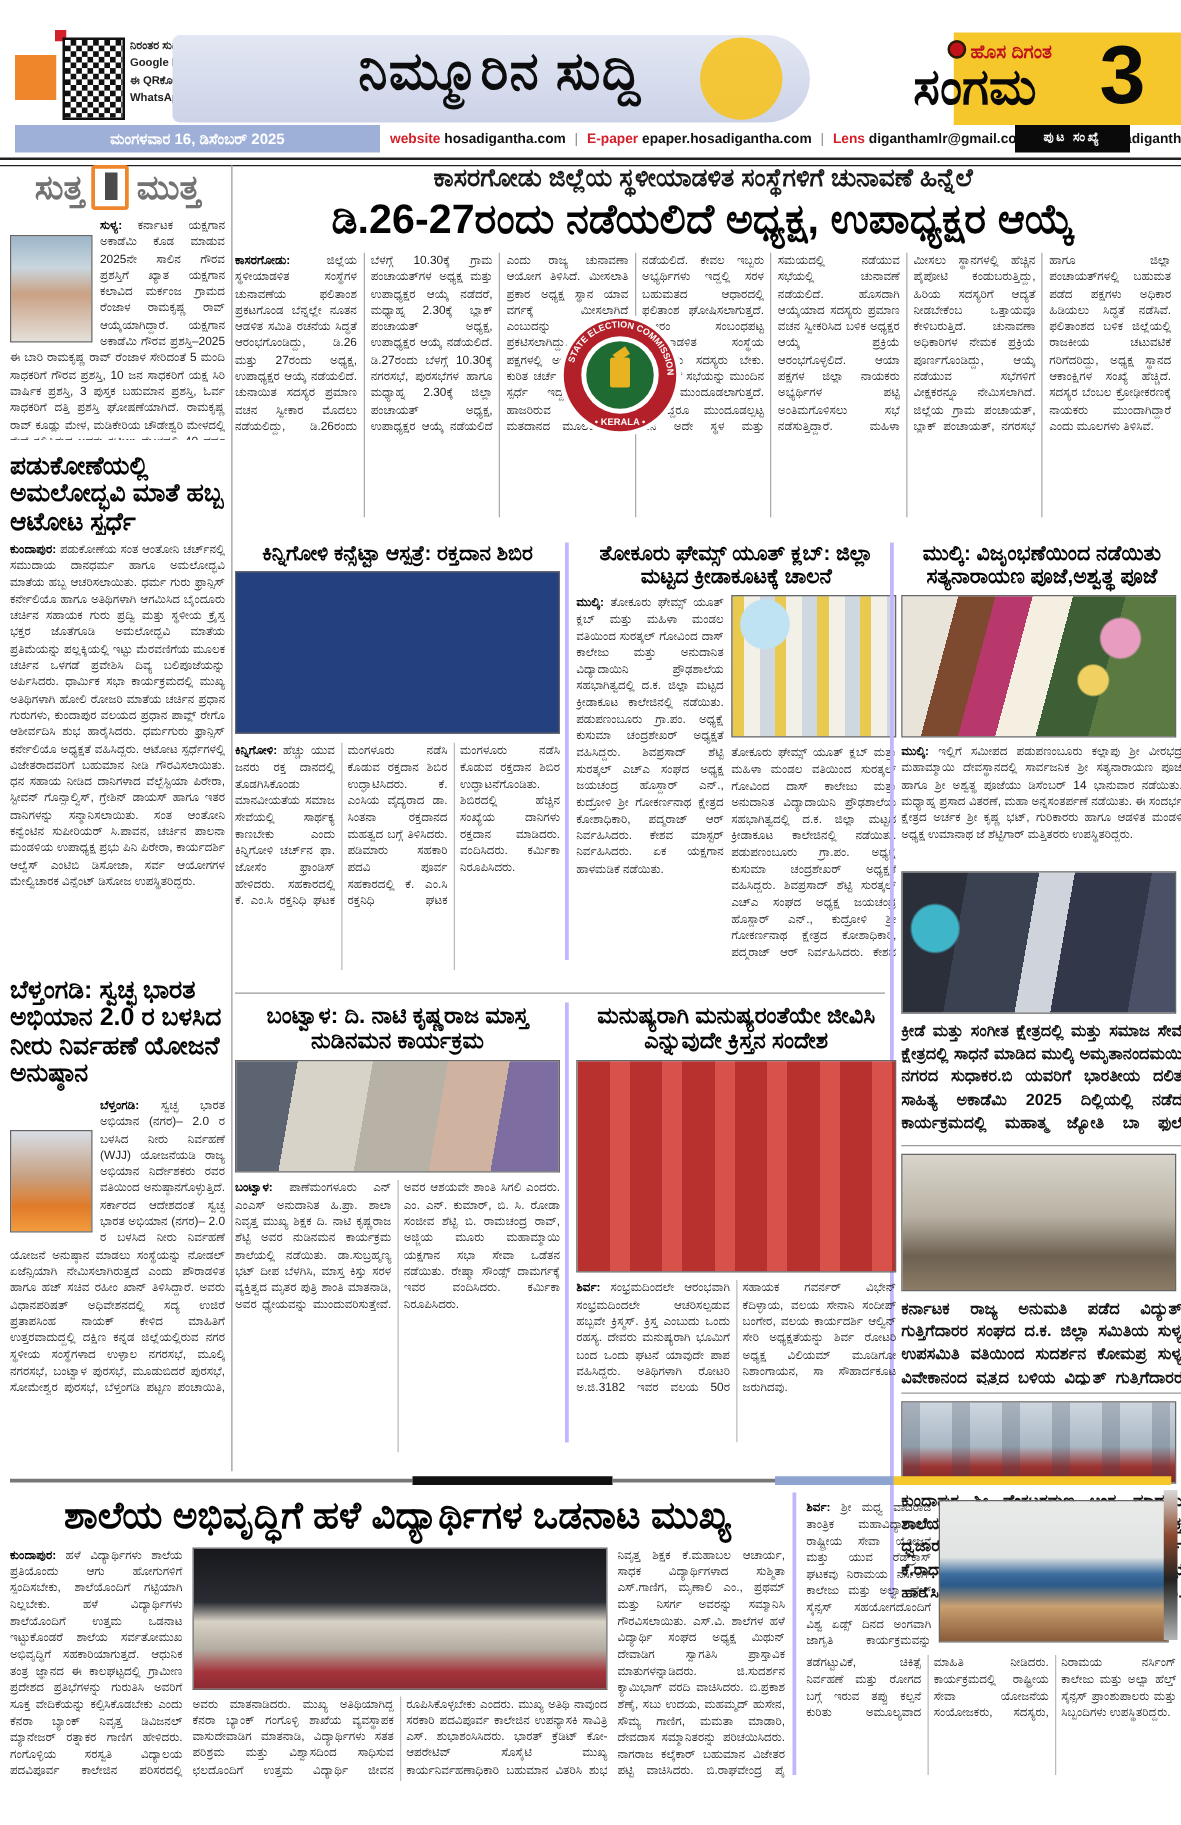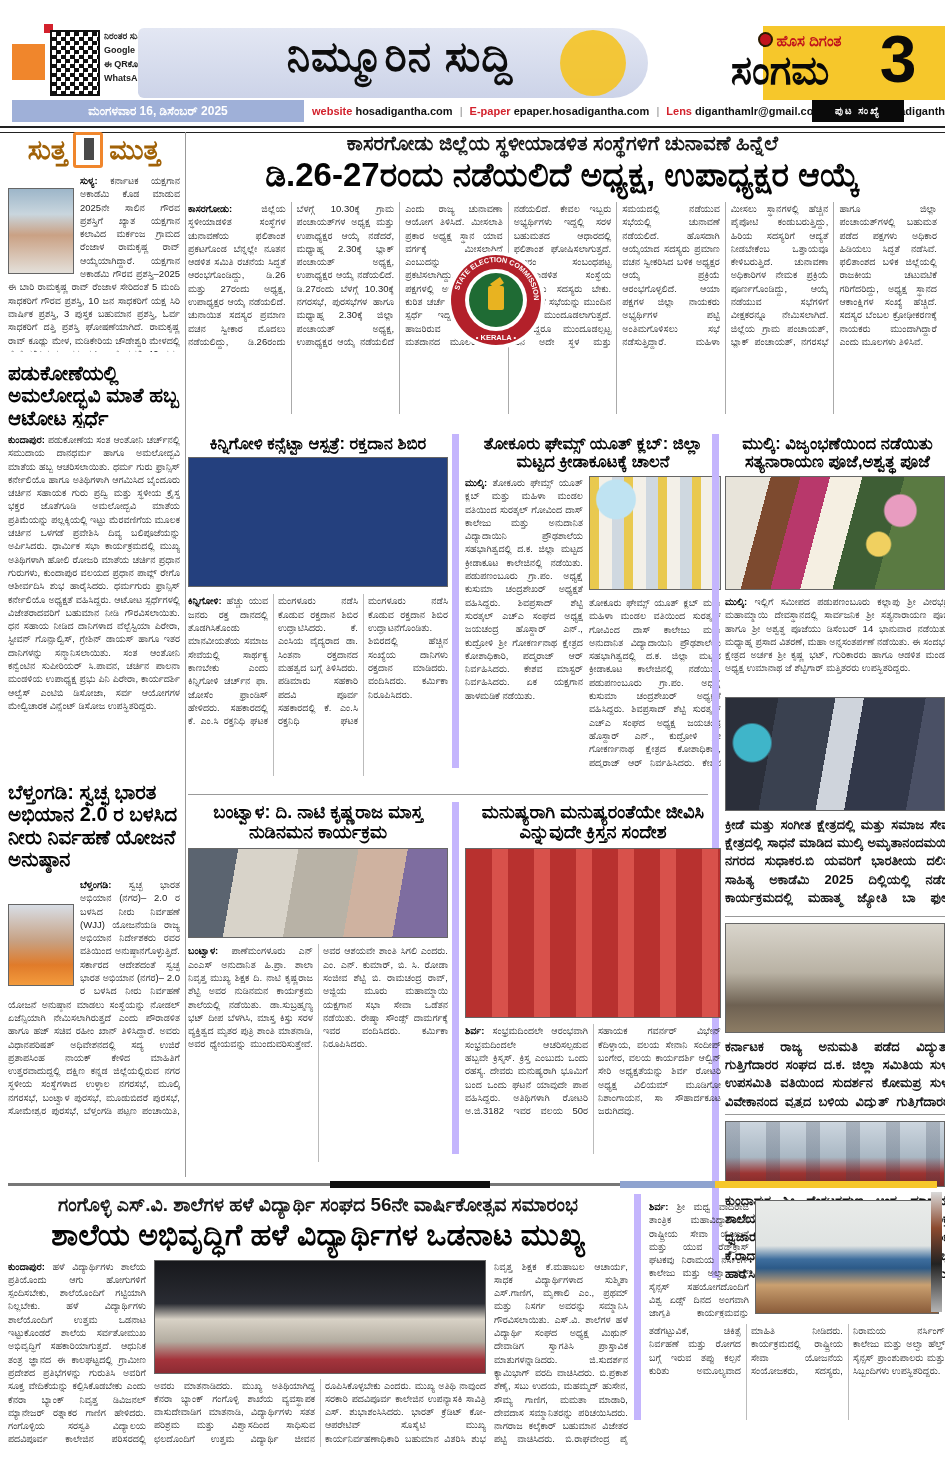--- a/index.html
+++ b/index.html
@@ -32,21 +32,21 @@
   .header-rule{left:0;top:126px;width:945px;height:4px;border-top:2px solid #222;border-bottom:1px solid #222;}
   
   .kicker{font-weight:900;text-align:center;}
   .headline{font-weight:900;text-align:center;color:#050505;line-height:1.12;}
   .body-txt{font-size:9.5px;line-height:1.4;text-align:justify;overflow:hidden;color:#222;}
   .dateline{font-weight:900;color:#000;}
   .caption{font-size:13px;font-weight:bold;line-height:1.4;text-align:justify;color:#111;overflow:hidden;}
   .cols2{column-count:2;column-gap:10px;column-rule:1px solid #bbb;}
   .cols3{column-count:3;column-gap:10px;column-rule:1px solid #bbb;}
   .cols7{column-count:7;column-gap:11px;column-rule:1px solid #aaa;}
-  .vline-l{border-left:7px solid #c4b5fd;}
+  .vline-l{border-left:3px solid #c4b5fd;}
   .hline{background:#999;height:1px;}
   
   .photo{border:1px solid #666;overflow:hidden;}
   .ph-portrait1{background:linear-gradient(180deg,#9db6c9 0%,#c9d6de 30%,#caa184 55%,#e4e0da 100%);}
   .ph-portrait2{background:linear-gradient(180deg,#d8dee6 0%,#c7a183 45%,#e07b2a 75%,#f39b3d 100%);}
   .ph-blood{background:
       radial-gradient(circle at 50% 62%,#f2e3c2 0 5%,transparent 6%),
       repeating-linear-gradient(90deg,rgba(255,255,255,.14) 0 7px,transparent 7px 30px),
       linear-gradient(180deg,#2c4a8c 0%,#20registry 0,#1f3b78 54%,#d87a92 66%,#a93b58 100%);
       background-color:#24407e;}
@@ -70,21 +70,21 @@
       linear-gradient(100deg,#5b6470 0 18%,#d8d3c9 18% 40%,#b8b2a6 40% 62%,#cfb2a0 62% 80%,#7e6da0 80% 100%);}
   .ph-xmas{background:
       repeating-linear-gradient(90deg,#b8312f 0 26px,#d8514b 26px 42px),
       linear-gradient(180deg,rgba(255,255,255,.25),rgba(0,0,0,.18));}
   .ph-gangolli{background:
       linear-gradient(180deg,#17181c 0%,#2a2c33 38%,#d8d2c6 52%,#b3aca0 72%,#a4343c 88%,#8c2b33 100%);}
   .ph-bantakal{background:
       linear-gradient(180deg,#e9ebe9 0%,#dfe3e2 40%,#3e6e9e 52%,#2c5a88 60%,#caa070 75%,#8a5c3a 100%);}
   .ph-sliver{background:linear-gradient(180deg,#d9d9d9 0%,#8c4a2f 30%,#222 60%,#b5b5b5 100%);}
   
-  .sb-logo{display:flex;align-items:center;justify-content:center;gap:6px;font-size:27px;font-weight:900;color:#a16207;}
+  .sb-logo{display:flex;align-items:center;justify-content:center;gap:6px;font-size:27px;font-weight:900;color:#737373;}
   .door-icon{display:inline-block;width:24px;height:30px;border:3px solid #f0862c;border-radius:3px;position:relative;background:#fff;}
   .door-icon i{position:absolute;left:8px;top:3px;width:10px;height:22px;background:#4a4a4a;}
   
   .sec-logo{position:absolute;border-radius:50%;background:#fff;box-shadow:0 0 0 3px #fff;}
   
   .sepbar{top:1181px;left:8px;width:929px;height:7px;display:flex;}
 </style>
 </head>
 <body>
 
@@ -242,21 +242,20 @@
 
   <div class="abs sepbar">
     <div style="width:322px;height:3px;margin-top:2px;background:#777;"></div>
     <div style="width:160px;height:7px;background:#111;"></div>
     <div style="width:130px;height:3px;margin-top:2px;background:#777;"></div>
     <div style="width:95px;height:7px;background:#8fa3cf;"></div>
     <div style="width:222px;height:7px;background:#f6c72b;"></div>
   </div>
 
   <div class="abs" style="left:8px;top:1194px;width:620px;">
-    <div class="kicker" style="font-size:19px;">ಗಂಗೊಳ್ಳಿ ಎಸ್.ವಿ. ಶಾಲೆಗಳ ಹಳೆ ವಿದ್ಯಾರ್ಥಿ ಸಂಘದ 56ನೇ ವಾರ್ಷಿಕೋತ್ಸವ ಸಮಾರಂಭ</div>
     <div class="headline" style="font-size:30px;margin-top:2px;">ಶಾಲೆಯ ಅಭಿವೃದ್ಧಿಗೆ ಹಳೆ ವಿದ್ಯಾರ್ಥಿಗಳ ಒಡನಾಟ ಮುಖ್ಯ</div>
     <div style="display:flex;gap:8px;margin-top:8px;">
       <div class="body-txt" style="width:138px;height:188px;">
         <span class="dateline">ಕುಂದಾಪುರ:</span>
         <span>ಹಳೆ ವಿದ್ಯಾರ್ಥಿಗಳು ಶಾಲೆಯ ಪ್ರತಿಯೊಂದು ಆಗು ಹೋಗುಗಳಿಗೆ ಸ್ಪಂದಿಸಬೇಕು, ಶಾಲೆಯೊಂದಿಗೆ ಗಟ್ಟಿಯಾಗಿ ನಿಲ್ಲಬೇಕು. ಹಳೆ ವಿದ್ಯಾರ್ಥಿಗಳು ಶಾಲೆಯೊಂದಿಗೆ ಉತ್ತಮ ಒಡನಾಟ ಇಟ್ಟುಕೊಂಡರೆ ಶಾಲೆಯ ಸರ್ವತೋಮುಖ ಅಭಿವೃದ್ಧಿಗೆ ಸಹಕಾರಿಯಾಗುತ್ತದೆ. ಆಧುನಿಕ ತಂತ್ರ ಜ್ಞಾನದ ಈ ಕಾಲಘಟ್ಟದಲ್ಲಿ ಗ್ರಾಮೀಣ ಪ್ರದೇಶದ ಪ್ರತಿಭೆಗಳನ್ನು ಗುರುತಿಸಿ ಅವರಿಗೆ ಸೂಕ್ತ ವೇದಿಕೆಯನ್ನು ಕಲ್ಪಿಸಿಕೊಡಬೇಕು ಎಂದು ಕೆನರಾ ಬ್ಯಾಂಕ್ ನಿವೃತ್ತ ಡಿವಿಜನಲ್ ಮ್ಯಾನೇಜರ್ ರತ್ನಾಕರ ಗಾಣಿಗ ಹೇಳಿದರು. ಗಂಗೊಳ್ಳಿಯ ಸರಸ್ವತಿ ವಿದ್ಯಾಲಯ ಪದವಿಪೂರ್ವ ಕಾಲೇಜಿನ ಪರಿಸರದಲ್ಲಿ ಭಾನುವಾರ ನಡೆದ ಎಸ್.ವಿ. ಶಾಲೆಗಳ ಹಳೆ ವಿದ್ಯಾರ್ಥಿ ಸಂಘದ 56ನೇ ವಾರ್ಷಿಕೋತ್ಸವ ಸಮಾರಂಭದ ಅಧ್ಯಕ್ಷತೆ ವಹಿಸಿ ಅವರು ಮಾತನಾಡಿದರು.</span>
       </div>
       <div style="width:332px;">
         <div class="photo ph-gangolli" style="width:330px;height:112px;"></div>
         <div class="body-txt cols2" style="height:68px;margin-top:5px;">ಅವರು ಮಾತನಾಡಿದರು. ಮುಖ್ಯ ಅತಿಥಿಯಾಗಿದ್ದ ಕೆನರಾ ಬ್ಯಾಂಕ್ ಗಂಗೊಳ್ಳಿ ಶಾಖೆಯ ವ್ಯವಸ್ಥಾಪಕ ವಾಸುದೇವಾಡಿಗ ಮಾತನಾಡಿ, ವಿದ್ಯಾರ್ಥಿಗಳು ಸತತ ಪರಿಶ್ರಮ ಮತ್ತು ವಿಶ್ವಾಸದಿಂದ ಸಾಧಿಸುವ ಛಲದೊಂದಿಗೆ ಉತ್ತಮ ವಿದ್ಯಾರ್ಥಿ ಜೀವನ ರೂಪಿಸಿಕೊಳ್ಳಬೇಕು ಎಂದರು. ಮುಖ್ಯ ಅತಿಥಿ ನಾವುಂದ ಸರಕಾರಿ ಪದವಿಪೂರ್ವ ಕಾಲೇಜಿನ ಉಪನ್ಯಾಸಕಿ ಸಾವಿತ್ರಿ ಎಸ್. ಶುಭಾಶಂಸಿಸಿದರು. ಭಾರತ್ ಕ್ರೆಡಿಟ್ ಕೋ-ಆಪರೇಟಿವ್ ಸೊಸೈಟಿ ಮುಖ್ಯ ಕಾರ್ಯನಿರ್ವಹಣಾಧಿಕಾರಿ ಬಹುಮಾನ ವಿತರಿಸಿ ಶುಭ ಹಾರೈಸಿದರು. ಇದೇ ಸಂದರ್ಭ ನಿವೃತ್ತ ಮುಖ್ಯೋಪಾಧ್ಯಾಯ ಜಿ.ವಿಶ್ವನಾಥ ಭಟ್,</div>
       </div>

